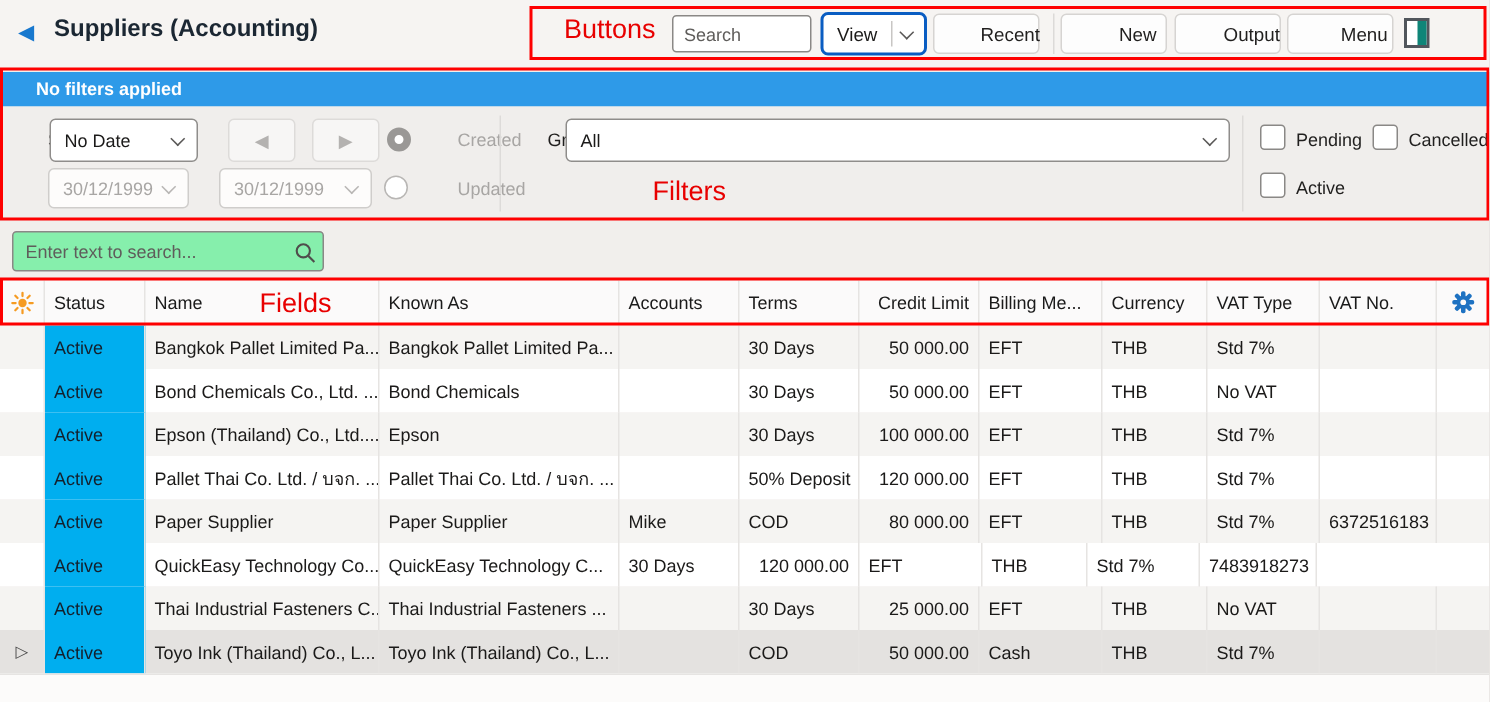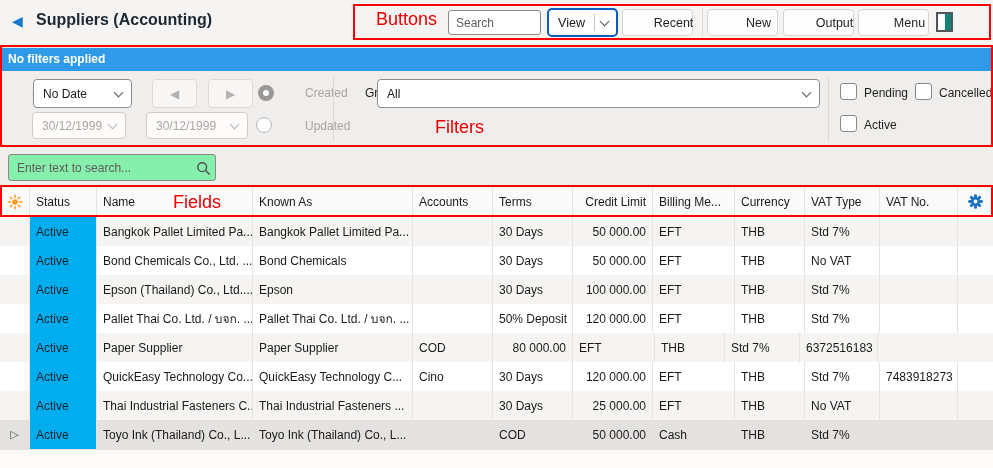--- a/index.html
+++ b/index.html
@@ -32,21 +32,21 @@
   .panel-icon .half-l { width:50%; background:#ffffff; }
   .panel-icon .half-r { width:50%; background:#0F8578; }
 
   
   .anno-box { position:absolute; border:2px solid #fe0000; pointer-events:none; z-index:40; }
   .anno-label { position:absolute; color:#e80000; font-size:18px; z-index:41; pointer-events:none;
                 font-family:"Liberation Sans", sans-serif; }
 
   
   .filterbar { position:absolute; top:48px; left:0; width:993px; height:23px; background:#2E9AE8;
-               color:#fff; font-size:12px; font-weight:bold; line-height:23px; padding-left:8px; }
+               color:#fff; font-size:12px; font-weight:bold; line-height:23px; padding-left:24px; }
   .filters { position:absolute; top:71px; left:0; width:993px; height:76px; background:#f0eeec; }
   .flabel { position:absolute; font-size:12px; color:#201f1e;margin-left:24px; }
   .flabel.dis { color:#a8a6a4; }
   .select { position:absolute; background:#fff; border:1px solid #8f8d8b; border-radius:4px;
             display:flex; align-items:center; font-size:12px; padding:0 9px; cursor:pointer; }
   .select .val { flex:1; }
   .select.disabled { background:#fdfcfb; border-color:#cfcdcb; color:#a8a6a4; cursor:default; }
   .select.disabled .chev { border-color:#b8b6b4; }
   .nav-btn { position:absolute; top:79px; width:45px; height:29px; background:#f7f6f5; border:1px solid #dddbd9;
              border-radius:4px; display:flex; align-items:center; justify-content:center; color:#b4b2b0;
@@ -283,34 +283,34 @@
         <div class="cell col-currency">THB</div>
         <div class="cell col-vattype">Std 7%</div>
         <div class="cell col-vatno"></div>
         <div class="cell col-gear"></div>
       </div>
       <div class="row alt">
         <div class="cell col-gutter"></div>
         <div class="cell col-status status-cell">Active</div>
         <div class="cell col-name">Paper Supplier</div>
         <div class="cell col-known">Paper Supplier</div>
+        <div class="cell col-accounts">Mike</div>
         <div class="cell col-terms">COD</div>
         <div class="cell col-credit">80 000.00</div>
         <div class="cell col-billing">EFT</div>
         <div class="cell col-currency">THB</div>
         <div class="cell col-vattype">Std 7%</div>
         <div class="cell col-vatno">6372516183</div>
         <div class="cell col-gear"></div>
       </div>
       <div class="row">
         <div class="cell col-gutter"></div>
         <div class="cell col-status status-cell">Active</div>
         <div class="cell col-name">QuickEasy Technology Co...</div>
         <div class="cell col-known">QuickEasy Technology C...</div>
-        <div class="cell col-accounts">Cino</div>
         <div class="cell col-terms">30 Days</div>
         <div class="cell col-credit">120 000.00</div>
         <div class="cell col-billing">EFT</div>
         <div class="cell col-currency">THB</div>
         <div class="cell col-vattype">Std 7%</div>
         <div class="cell col-vatno">7483918273</div>
         <div class="cell col-gear"></div>
       </div>
       <div class="row alt">
         <div class="cell col-gutter"></div>

